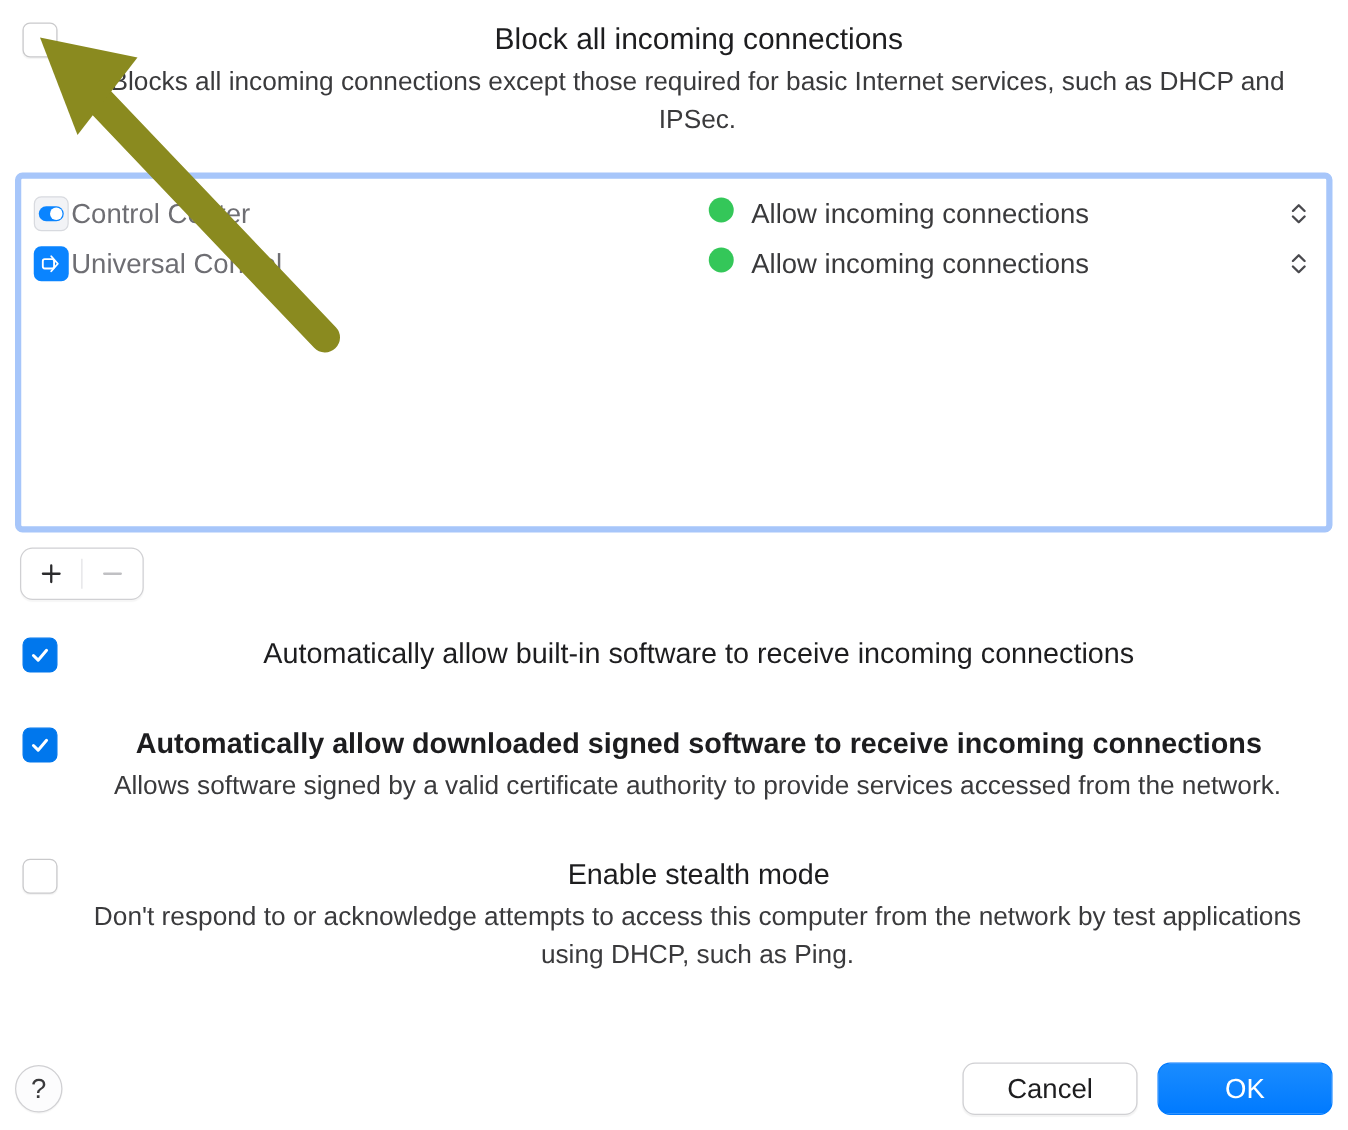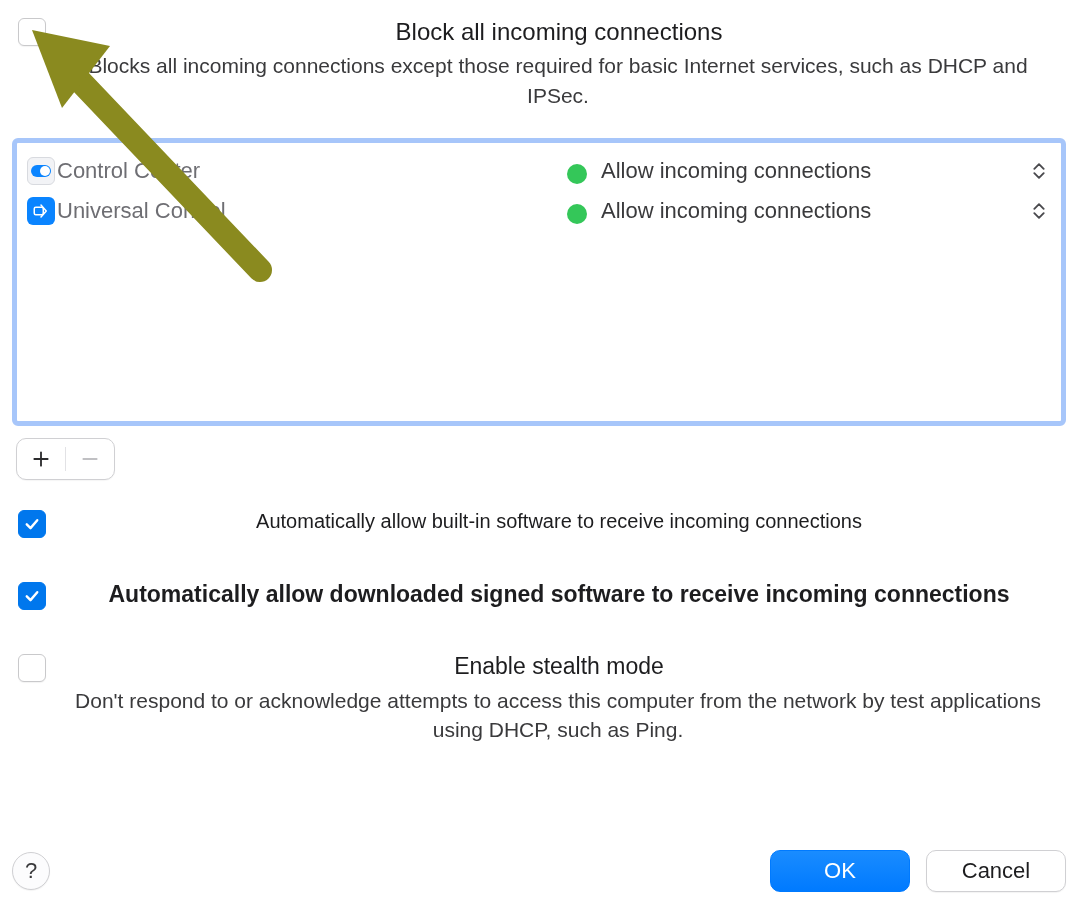--- a/index.html
+++ b/index.html
@@ -59,21 +59,21 @@
       padding: 0 4px;
       font-size: 22px;
       color: #6e6e73;
     }
     .app-name-col { display: flex; align-items: center; flex: 0 0 540px; }
     .app-icon {
       width: 28px; height: 28px; border-radius: 6px;
       margin-right: 2px; flex-shrink: 0;
       display:flex; align-items:center; justify-content:center;
     }
-    .app-status-col { display: flex; align-items: flex-end; flex: 1; color:#3a3a3c; }
+    .app-status-col { display: flex; align-items: flex-start; flex: 1; color:#3a3a3c; }
     .status-dot {
       width: 20px; height: 20px; border-radius: 50%;
       background: #34c759; margin-right: 14px; flex-shrink: 0;
     }
     .row-stepper {
       flex: 0 0 24px;
       display: flex; flex-direction: column; align-items: center; gap: 2px;
       color: #4a4a4e;
       font-size: 10px;
       line-height: 10px;
@@ -240,60 +240,61 @@
 <div class="section-gap-md"></div>
 
 
 <div class="option-block">
   <div class="cb checked">
     <svg viewBox="0 0 24 24">
         <path d="M5 12.5 L10 17.5 L19 7" fill="none" stroke="#ffffff" stroke-width="3.2" stroke-linecap="round" stroke-linejoin="round"></path>
       </svg>
   </div>
   <div class="option-text">
-    <div class="opt-title" style="font-size:20px;">Automatically allow built-in software to receive incoming connections</div>
+    <div class="opt-title" style="font-size:23px;">Automatically allow built-in software to receive incoming connections</div>
   </div>
 </div>
 
 <div class="section-gap-lg"></div>
 
 
 <div class="option-block">
   <div class="cb checked">
     <svg viewBox="0 0 24 24">
         <path d="M5 12.5 L10 17.5 L19 7" fill="none" stroke="#ffffff" stroke-width="3.2" stroke-linecap="round" stroke-linejoin="round"></path>
       </svg>
   </div>
   <div class="option-text">
     <div class="opt-title" style="font-size:23px;font-weight:bold;">Automatically allow downloaded signed software to receive incoming connections</div>
+    <div class="opt-desc">Allows software signed by a valid certificate authority to provide services accessed from the network.</div>
   </div>
 </div>
 
 <div class="section-gap-lg"></div>
 
 
 <div class="option-block">
   <div class="cb unchecked"></div>
   <div class="option-text">
     <div class="opt-title" style="font-size:23px;">Enable stealth mode</div>
     <div class="opt-desc">Don't respond to or acknowledge attempts to access this computer from the network by test applications using DHCP, such as Ping.</div>
   </div>
 </div>
 
 
 <div class="footer">
   <div class="help-btn">
     <span>?</span>
   </div>
   <div class="footer-spacer"></div>
+  <div class="btn btn-secondary">
+    <span>Cancel</span>
+  </div>
   <div class="btn btn-primary">
     <span>OK</span>
-  </div>
-  <div class="btn btn-secondary">
-    <span>Cancel</span>
   </div>
 </div>
 
 
 <svg class="arrow-overlay" width="1078" height="904">
   <defs>
     <marker id="ah" markerWidth="8" markerHeight="8" refX="2" refY="4" orient="auto">
       <path d="M0,0 L8,4 L0,8 Z" fill="#8a8a1f"></path>
     </marker>
   </defs>

